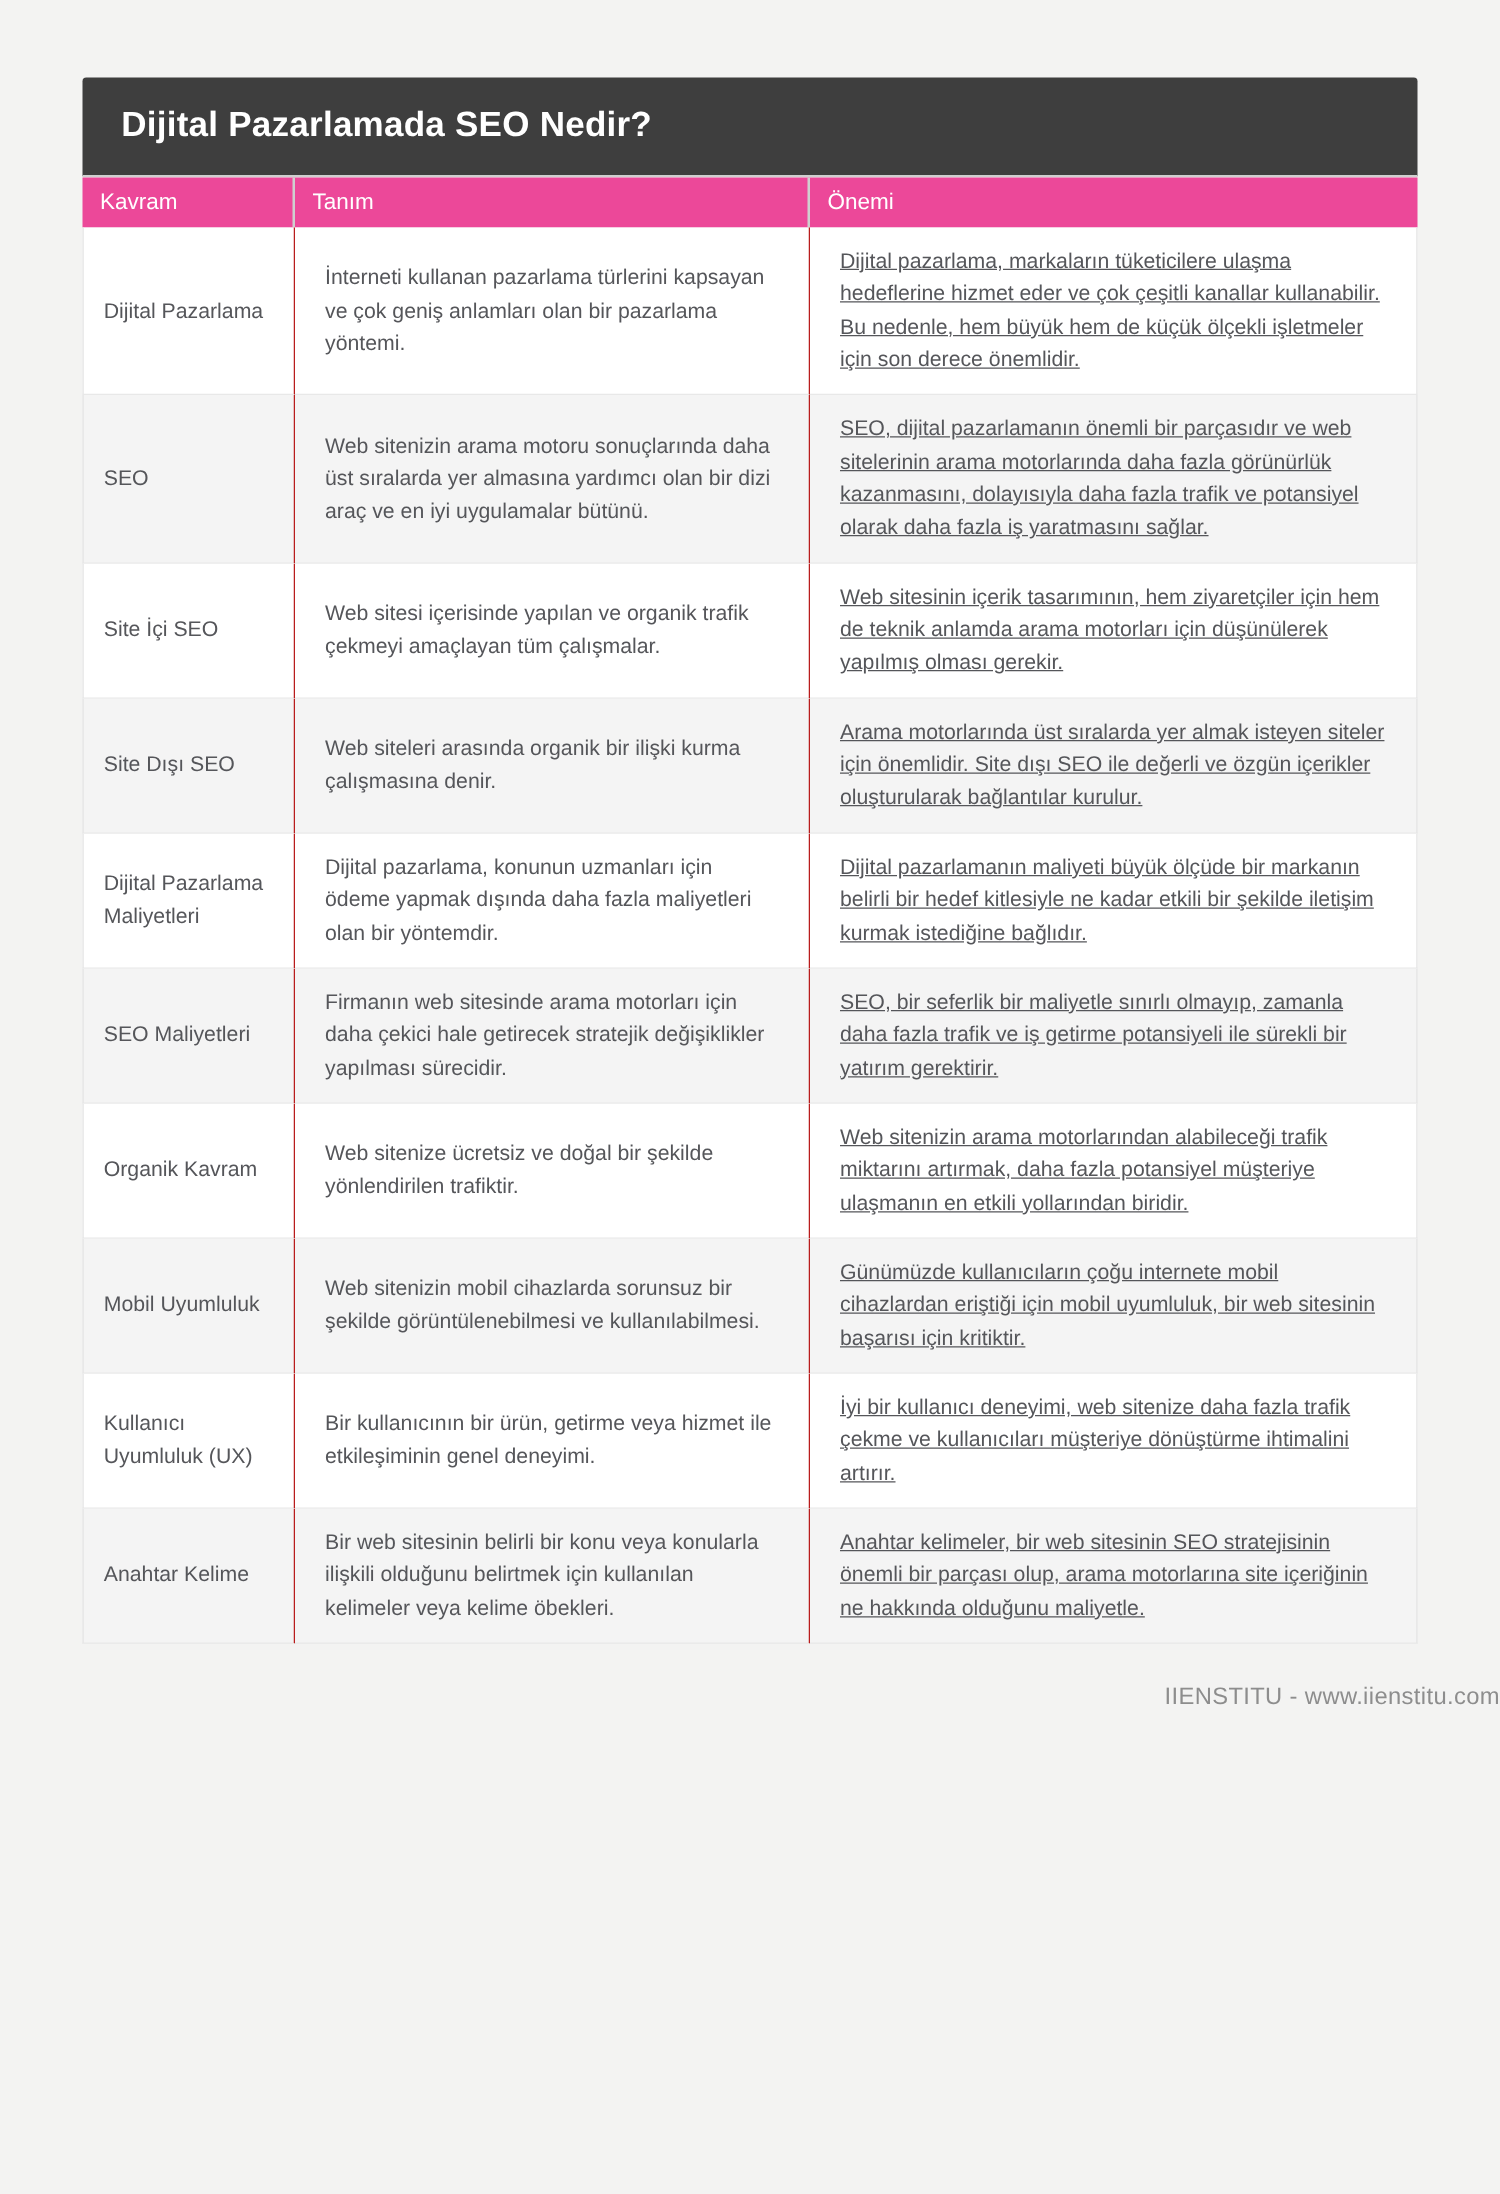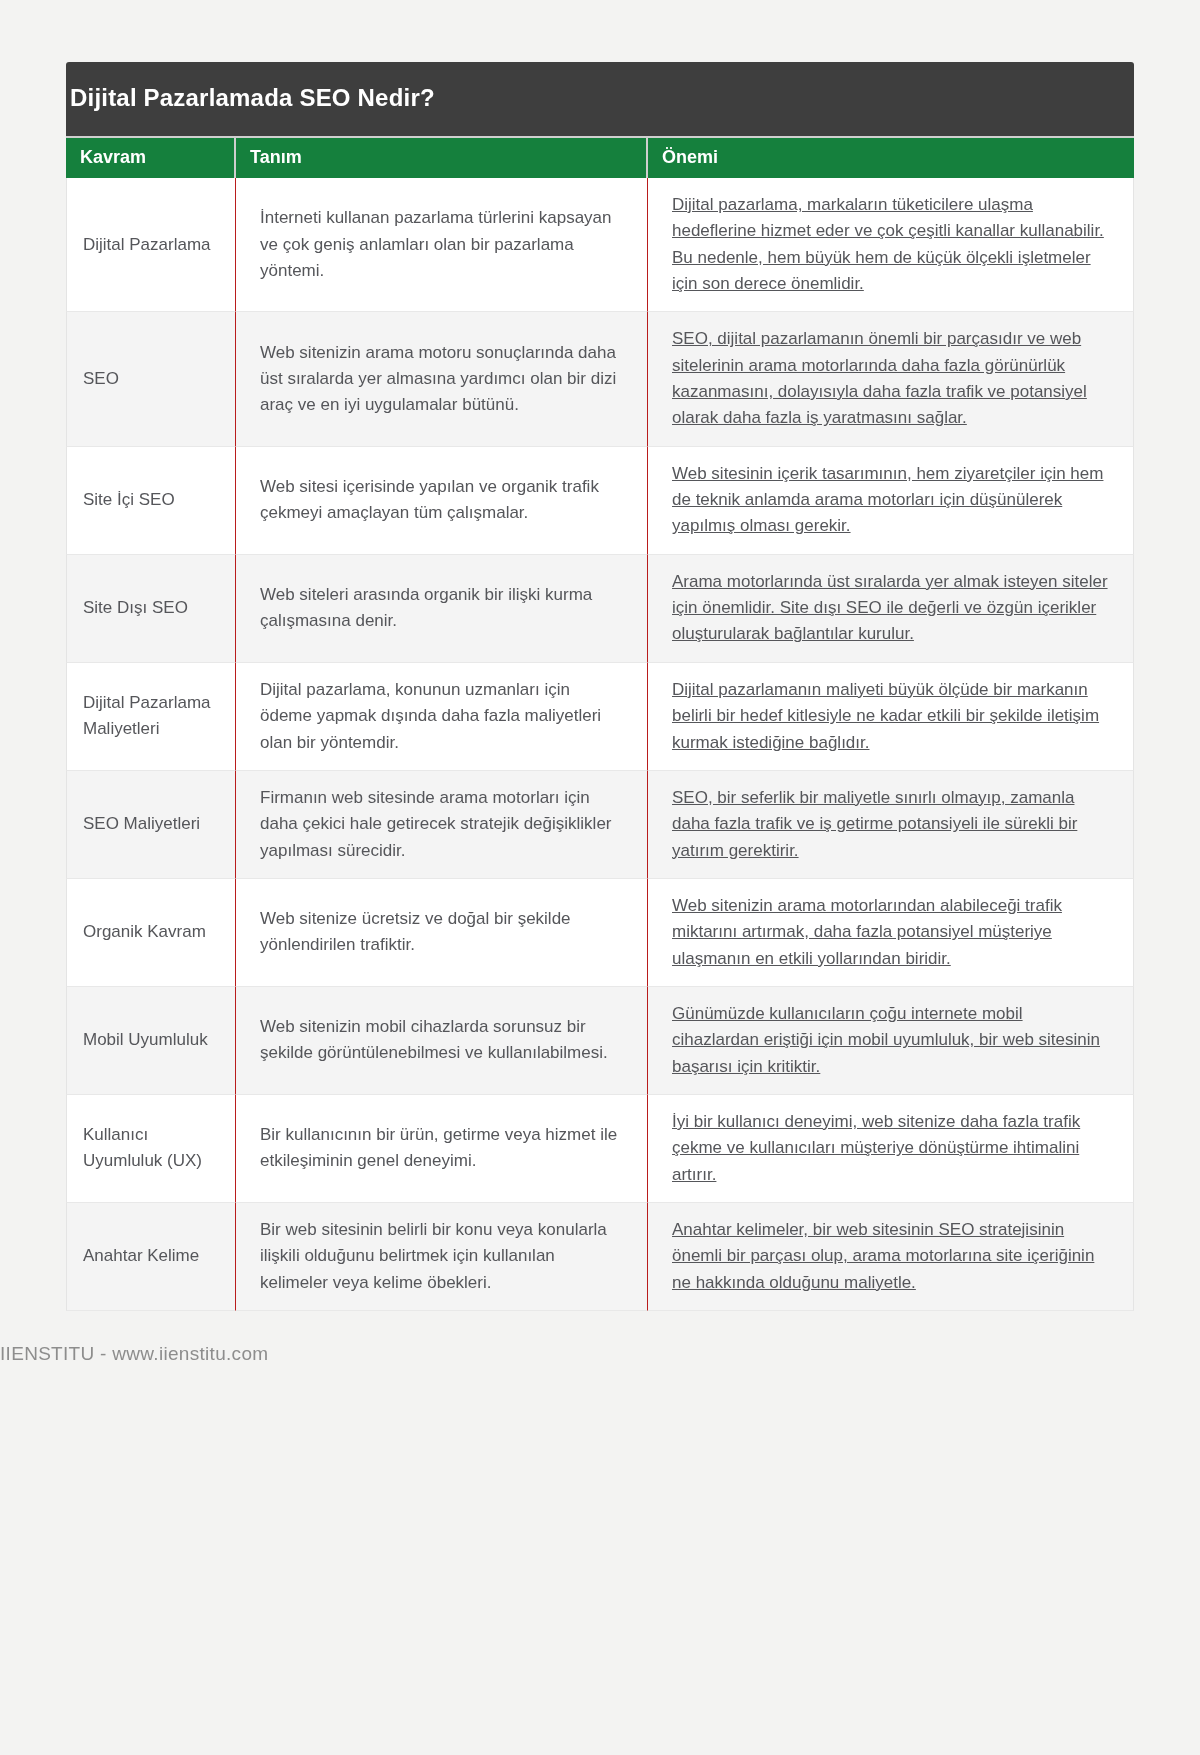--- a/index.html
+++ b/index.html
@@ -11,43 +11,43 @@
   body { min-height: 1755px; position: relative; }
 
   .card {
     width: 1068px;
     margin: 62px auto 0 66px;
   }
 
   .title-bar {
     background: #3e3e3e;
     color: #ffffff;
-    font-size: 24px;
+    font-size: 28px;
     font-weight: bold;
-    padding: 22px 20px 24px 4px;
+    padding: 22px 20px 24px 31px;
     border-radius: 3px 3px 0 0;
     border-bottom: 2px solid #cfcfcf;
     letter-spacing: 0.2px;
   }
 
   table.seo-table {
     width: 100%;
     border-collapse: separate;
     border-spacing: 0;
     table-layout: fixed;
   }
   col.c1 { width: 170px; }
   col.c2 { width: 412px; }
   col.c3 { width: 486px; }
 
   thead th {
-    background: #15803d;
+    background: #ec4899;
     color: #ffffff;
     font-size: 18px;
-    font-weight: bold;
+    font-weight: normal;
     text-align: left;
     padding: 9px 14px 10px 14px;
     border-right: 2px solid #cfcfcf;
   }
   thead th:last-child { border-right: none; }
 
   tbody td {
     vertical-align: middle;
     font-size: 17px;
     line-height: 1.55;
@@ -58,21 +58,21 @@
   }
   tbody td:first-child {
     padding: 14px 12px 14px 16px;
     border-left: 1px solid #e4e4e4;
   }
   tbody td:last-child { border-right: 1px solid #e4e4e4; text-decoration: underline; }
   tbody tr:nth-child(odd)  td { background: #ffffff; }
   tbody tr:nth-child(even) td { background: #f4f4f4; }
 
   .footer {
-    text-align: left;
+    text-align: right;
     color: #8d8d8d;
     font-size: 19px;
     margin: 32px 0 0 0;
     letter-spacing: 0.3px;
   }
 </style>
 </head>
 <body>
 
 <div class="card">

